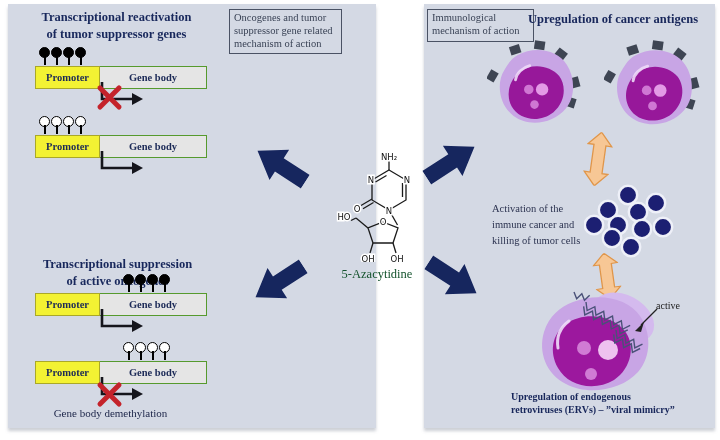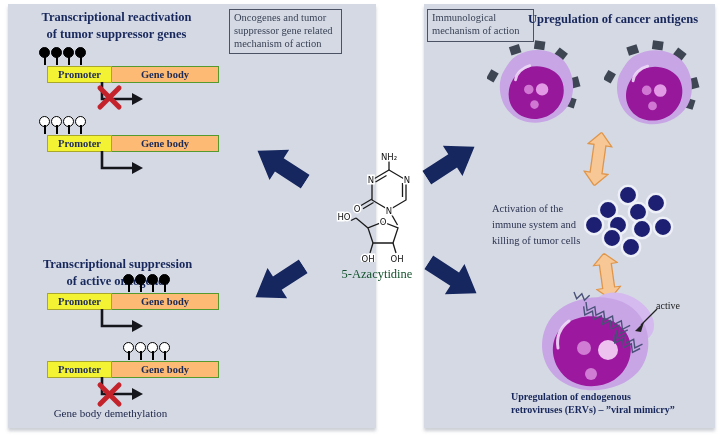--- a/index.html
+++ b/index.html
@@ -4,25 +4,25 @@
 <style>
   html,body{margin:0;padding:0;background:#fff;}
   #canvas{position:relative;width:720px;height:440px;background:#ffffff;overflow:hidden;
           font-family:"Liberation Serif",serif;}
   .abs{position:absolute;}
   .panel{position:absolute;background:#d4d9e4;box-shadow:0 3px 3px rgba(110,118,135,.35);}
   .sec-title{font-weight:bold;font-size:12.5px;color:#18285c;text-align:center;
              line-height:1.32;white-space:pre-line;}
   .note-box{font-size:10.5px;color:#3a4356;border:1.2px solid #4a5264;padding:2px 4px 3px 4px;
             line-height:1.22;}
-  .gene-bar{display:flex;height:17px;box-sizing:border-box;margin-left:12px;}
+  .gene-bar{display:flex;height:23px;box-sizing:border-box;}
   .promoter-seg{width:65px;box-sizing:border-box;background:#f3f233;border:1px solid #aaa828;
                 display:flex;align-items:center;justify-content:center;
                 font-weight:bold;font-size:10.5px;color:#1c2a57;}
-  .genebody-seg{width:107px;box-sizing:border-box;background:#fdba74;border:1px solid #569a2d;border-left:none;
+  .genebody-seg{width:107px;box-sizing:border-box;background:#e5e5e5;border:1px solid #569a2d;border-left:none;
                 display:flex;align-items:center;justify-content:center;
                 font-weight:bold;font-size:10.5px;color:#1c2a57;}
   .lolli-row{display:flex;gap:1px;}
   .lolli{box-sizing:border-box;width:11px;height:11px;border:1.6px solid #000;border-radius:50%;
          position:relative;background:#fff;}
   .lolli.filled{background:#000;}
   .lolli::after{content:"";position:absolute;left:50%;top:8px;margin-left:-1px;width:2px;height:9px;background:#000;}
   .small-caption{font-size:11px;color:#20294c;text-align:center;}
   .erv-caption{font-weight:bold;font-size:10px;color:#17265a;line-height:1.3;white-space:pre-line;}
   .antigens-heading{font-weight:bold;font-size:12.5px;color:#17265a;white-space:nowrap;}
@@ -193,21 +193,21 @@
     <path d="M30,42 C31,35 37,29 45,27" stroke="#edd9f7" stroke-width="3" fill="none" stroke-linecap="round" opacity="0.9"></path>
     <circle cx="44" cy="52" r="5" fill="#cf77d3"></circle>
     <circle cx="58" cy="52" r="6.5" fill="#e39ae6"></circle>
     <circle cx="50" cy="68" r="4.5" fill="#cf77d3"></circle>
   </svg>
 
   <svg class="abs" style="left:585px;top:132px;transform:rotate(8deg);" width="26" height="54" viewBox="0 0 26 54">
     <polygon points="13,0 25,13 19,13 19,41 25,41 13,54 1,41 7,41 7,13 1,13" fill="#f7c795" stroke="#e0964a" stroke-width="1.3"></polygon>
   </svg>
 
-  <div class="abs immune-text" style="left:492px;top:201px;width:95px;">Activation of the immune system and killing of tumor cells</div>
+  <div class="abs immune-text" style="left:492px;top:201px;width:95px;">Activation of the immune cancer and killing of tumor cells</div>
 
   <svg class="abs" style="left:584px;top:183px;" width="96" height="76" viewBox="0 0 96 76">
     <g fill="#1c1f72" stroke="#eef0f8" stroke-width="2.5">
       <circle cx="44" cy="12" r="9.2"></circle>
         <circle cx="72" cy="20" r="9.2"></circle>
       <circle cx="24" cy="27" r="9.2"></circle>
         <circle cx="54" cy="29" r="9.2"></circle>
       <circle cx="10" cy="42" r="9.2"></circle>
         <circle cx="34" cy="42" r="9.2"></circle>
       <circle cx="58" cy="46" r="9.2"></circle>

